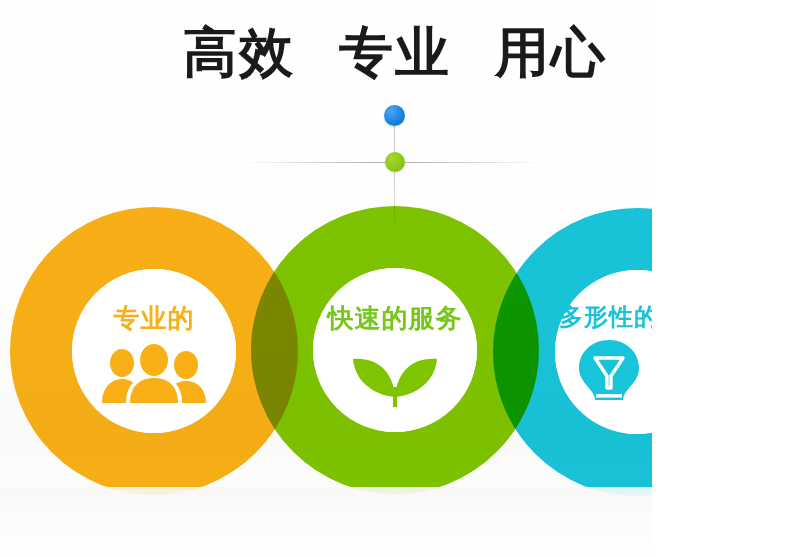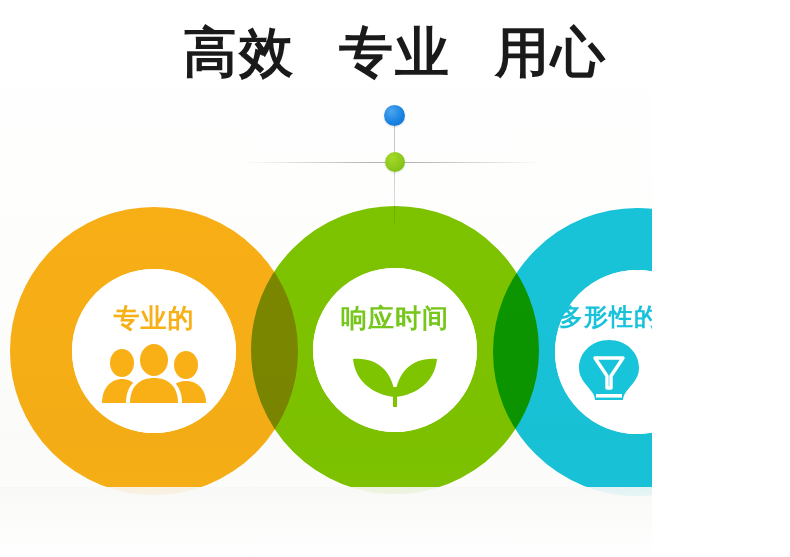--- a/index.html
+++ b/index.html
@@ -191,21 +191,21 @@
       <path d="M66 62 C66 47 76 40 86 40 C96 40 106 47 106 62 Z" fill="#f9b016"></path>
 
       <ellipse cx="54" cy="18" rx="17" ry="19" fill="#ffffff"></ellipse>
       <path d="M26 62 C26 43 38 34 54 34 C70 34 82 43 82 62 Z" fill="#ffffff"></path>
       <ellipse cx="54" cy="19" rx="14" ry="16" fill="#f9b016"></ellipse>
       <path d="M30 62 C30 45 40 37 54 37 C68 37 78 45 78 62 Z" fill="#f9b016"></path>
     </svg>
   </div>
 
   <div class="circle-content c-green" style="left:275px; top:300px; width:240px;">
-    <div class="ctext">响应时间</div>
+    <div class="ctext">快速的服务</div>
     <svg class="icon-box" width="104" height="66" viewBox="0 0 104 66">
 
       <path d="M52 56 C30 54 12 40 10 18 C34 16 50 30 52 56 Z" fill="#7ec400"></path>
 
       <path d="M52 56 C74 54 92 40 94 18 C70 16 54 30 52 56 Z" fill="#7ec400"></path>
 
       <rect x="50" y="46" width="4" height="20" fill="#7ec400"></rect>
     </svg>
   </div>
 

